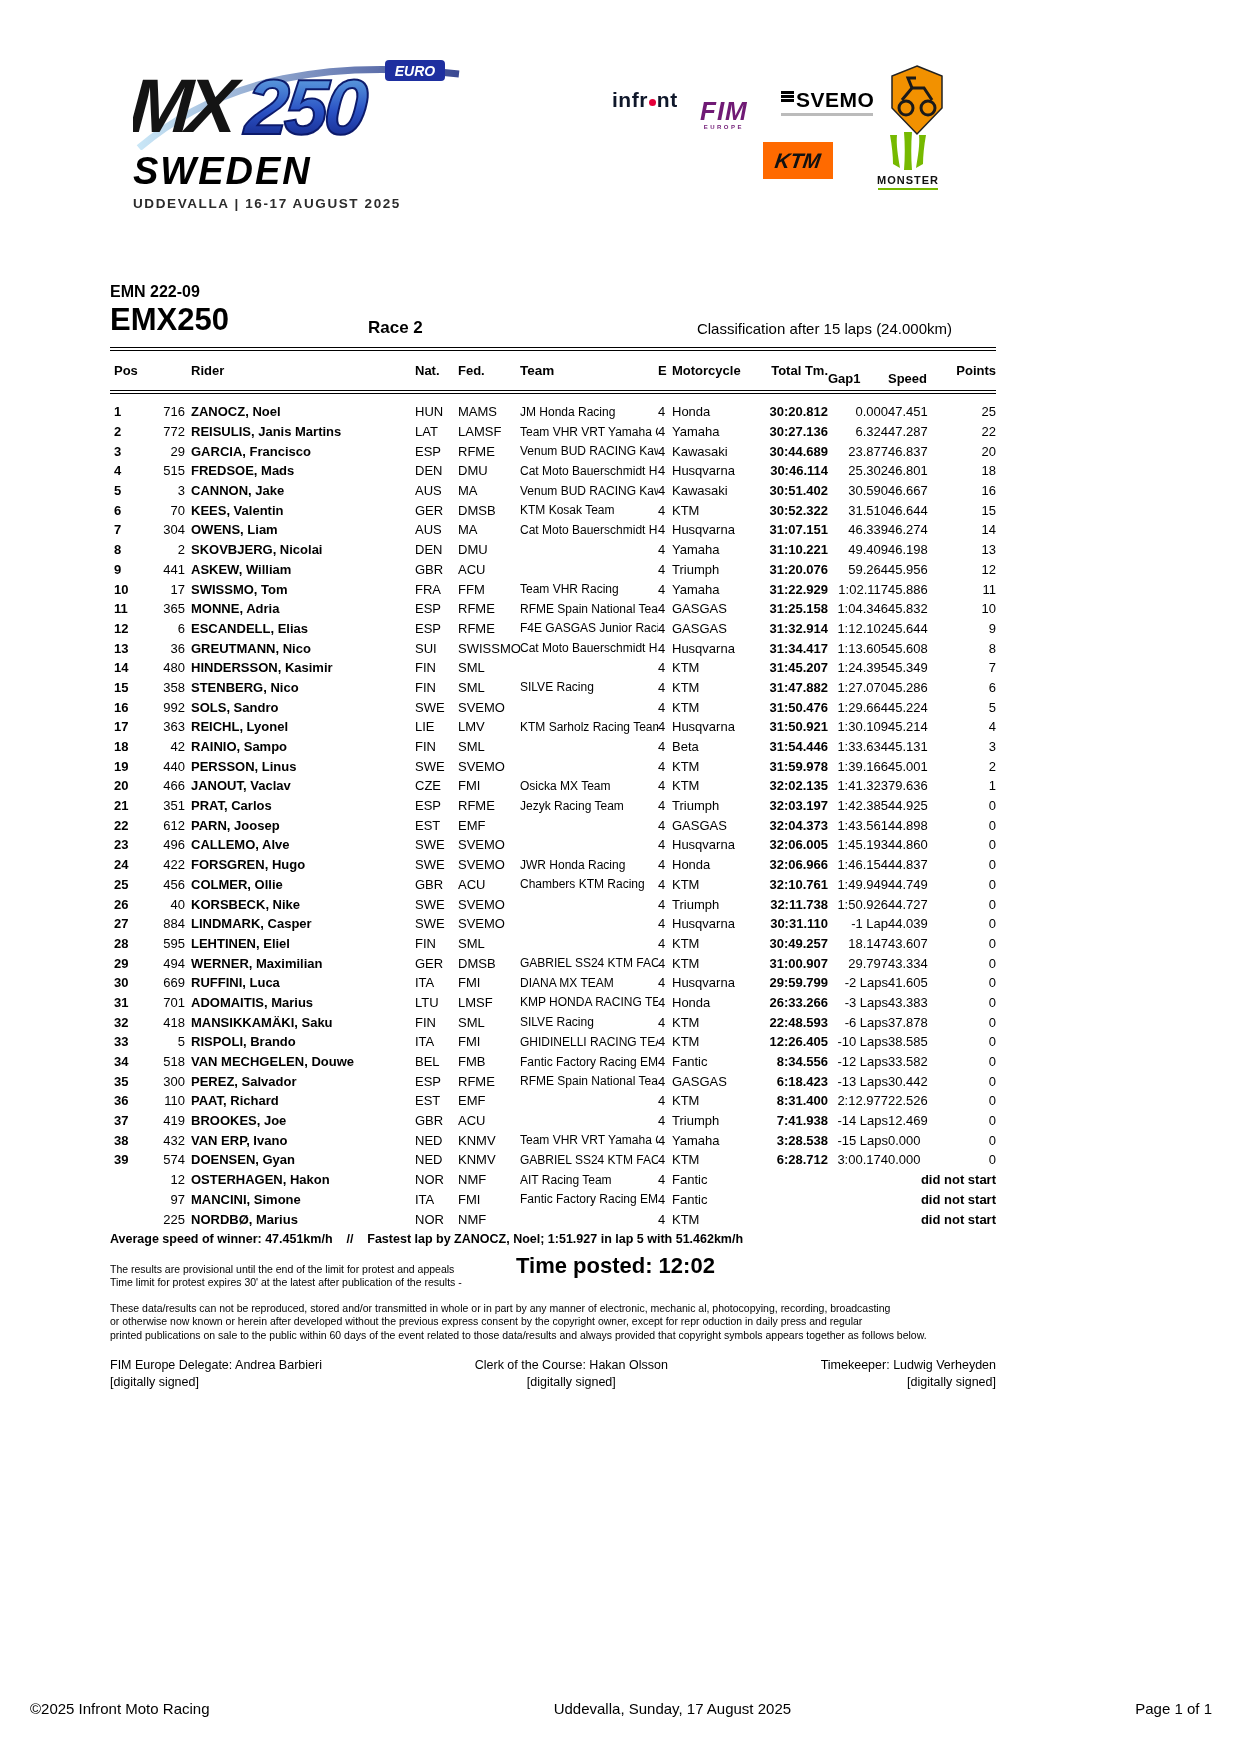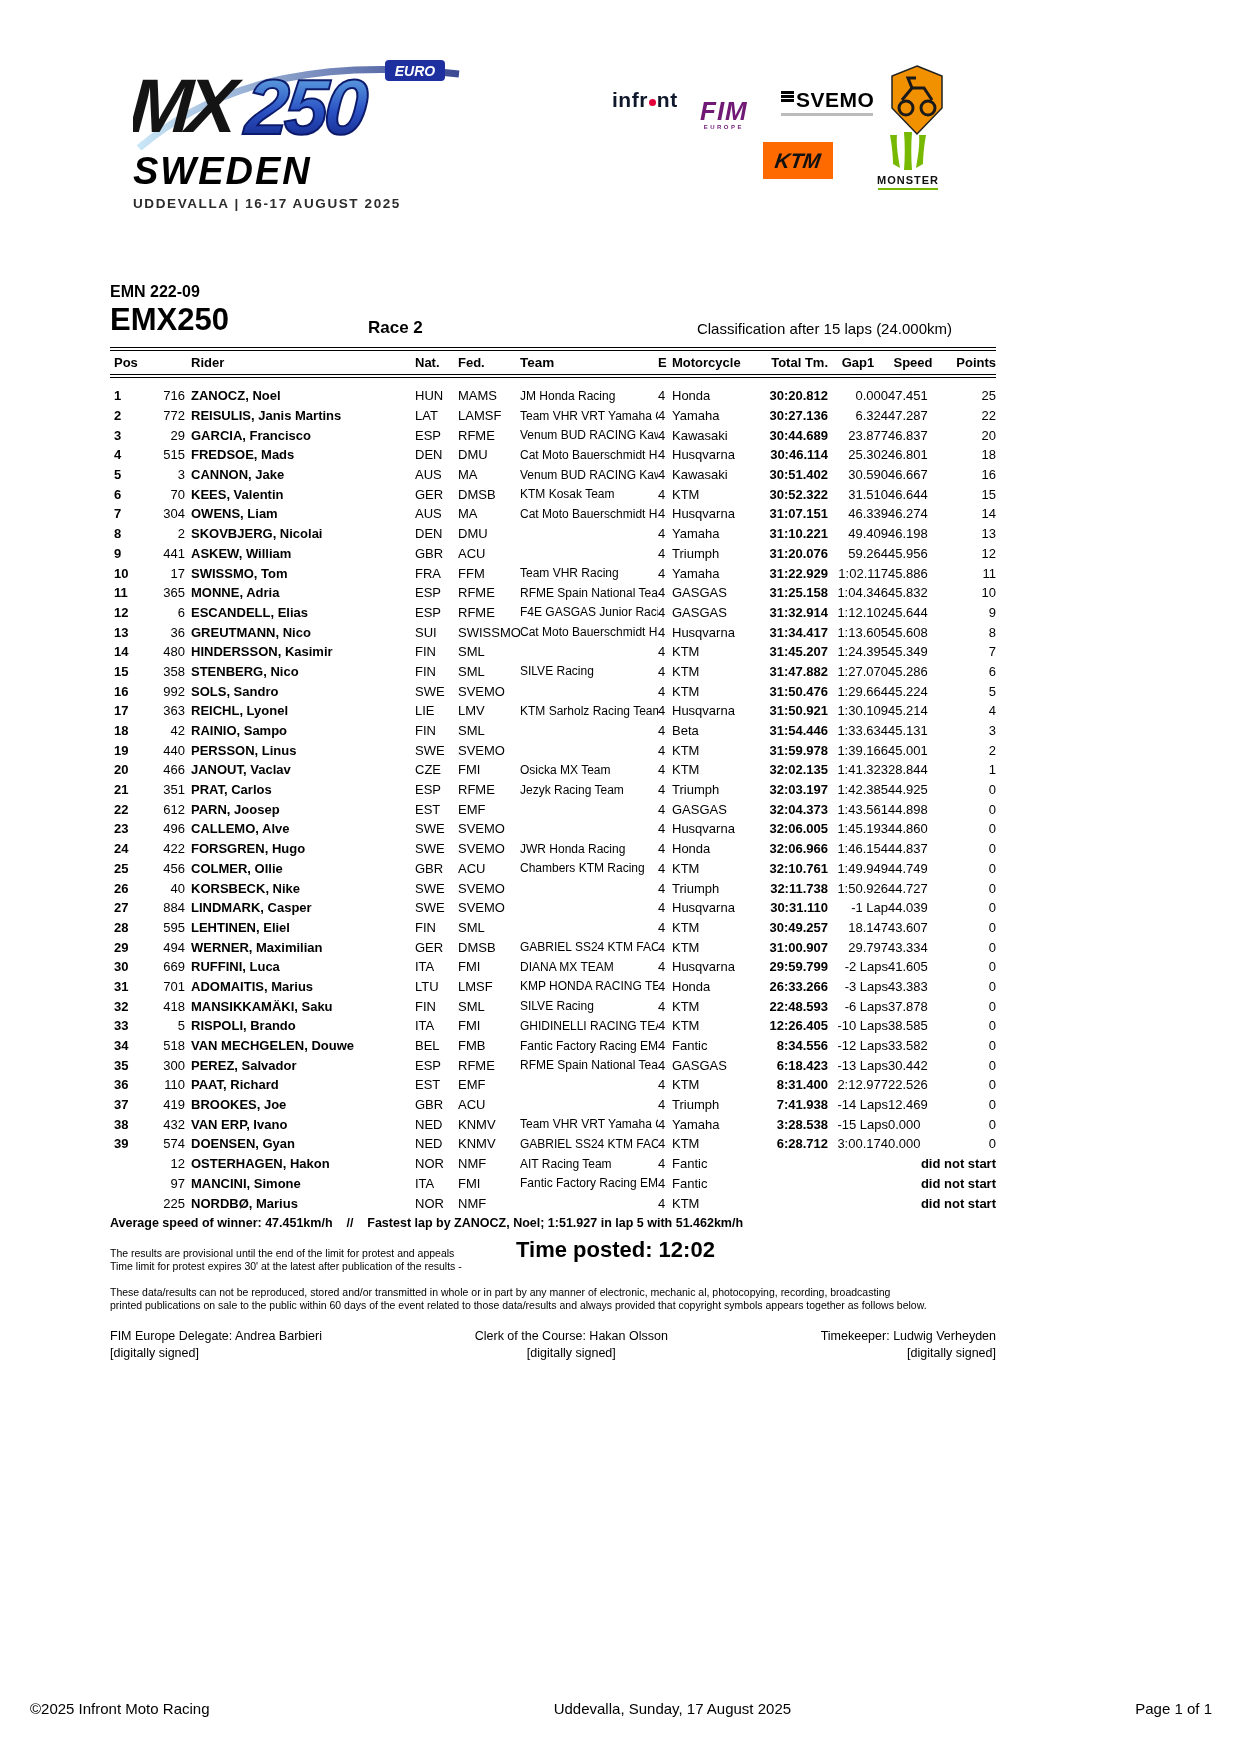--- a/index.html
+++ b/index.html
@@ -45,21 +45,21 @@
   .c.nat{width:43px;}
   .c.fed{width:62px;}
   .c.team{width:138px;font-size:12px;}
   .c.e{width:14px;}
   .c.moto{width:86px;}
   .c.total{width:70px;text-align:right;font-weight:700;}
   .c.gap{width:60px;text-align:right;}
   .c.speed{width:50px;text-align:left;}
   .c.pts{width:58px;text-align:right;}
   .thead .c.team{font-size:13.5px;}
-  .thead .c.gap,.thead .c.speed{text-align:center;}
+  .thead .c.gap,.thead .c.speed{text-align:left;margin-top:16px;}
   .tbody{margin-top:8px;}
   .tr{display:flex;align-items:center;height:19.7px;position:relative;}
   .c.status{position:absolute;right:0;top:0;height:100%;display:flex;align-items:center;font-weight:700;}
   .summary{margin-top:3px;font-size:12.5px;font-weight:700;white-space:pre-wrap;}
   .notes{position:relative;margin-top:17px;font-size:10.5px;line-height:13px;}
   .time-posted{position:absolute;left:406px;top:-4px;font-size:22px;font-weight:700;}
   .copyright{margin-top:13px;font-size:10.5px;line-height:13.5px;}
   .signatures{margin-top:15px;display:flex;justify-content:space-between;font-size:12.5px;}
   .sig{line-height:17px;}
   .sig.center{text-align:center;}
@@ -446,21 +446,21 @@
     <span class="c pos">20</span>
     <span class="c num">466</span>
     <span class="c name">JANOUT, Vaclav</span>
     <span class="c nat">CZE</span>
     <span class="c fed">FMI</span>
     <span class="c team">Osicka MX Team</span>
     <span class="c e">4</span>
     <span class="c moto">KTM</span>
     <span class="c total">32:02.135</span>
     <span class="c gap">1:41.323</span>
-    <span class="c speed">28.844</span>
+    <span class="c speed">79.636</span>
     <span class="c pts">1</span>
     <span class="c status"></span>
   </div>
       <div class="tr">
     <span class="c pos">21</span>
     <span class="c num">351</span>
     <span class="c name">PRAT, Carlos</span>
     <span class="c nat">ESP</span>
     <span class="c fed">RFME</span>
     <span class="c team">Jezyk Racing Team</span>
@@ -792,20 +792,21 @@
   <div class="summary">Average speed of winner: 47.451km/h    //    Fastest lap by ZANOCZ, Noel; 1:51.927 in lap 5 with 51.462km/h</div>
 
   <div class="notes">
     <div>The results are provisional until the end of the limit for protest and appeals</div>
     <div>Time limit for protest expires 30' at the latest after publication of the results  -</div>
     <div class="time-posted">Time posted: 12:02</div>
   </div>
 
   <div class="copyright">
     <div>These data/results can not be reproduced, stored and/or transmitted in whole or in part by any manner of electronic, mechanic al, photocopying, recording, broadcasting</div>
+    <div>or otherwise now known or herein after developed without the previous express consent by the copyright owner, except for repr oduction in daily press and regular</div>
     <div>printed publications on sale to the public within 60 days of the event related to those data/results and always provided that  copyright symbols appears together as follows below.</div>
   </div>
 
   <div class="signatures">
     <div class="sig">
       <div>FIM Europe Delegate: Andrea Barbieri</div>
       <div>[digitally signed]</div>
     </div>
     <div class="sig center">
       <div>Clerk of the Course: Hakan Olsson</div>

